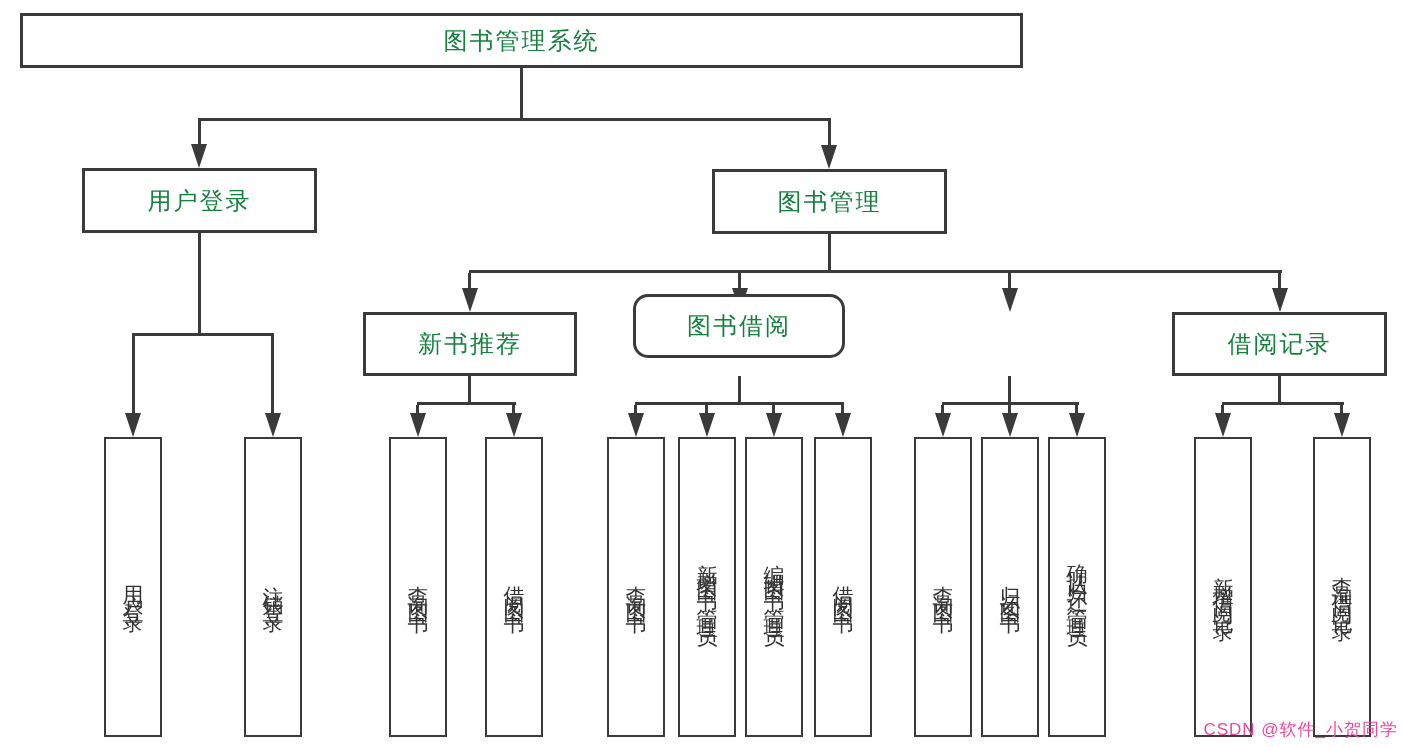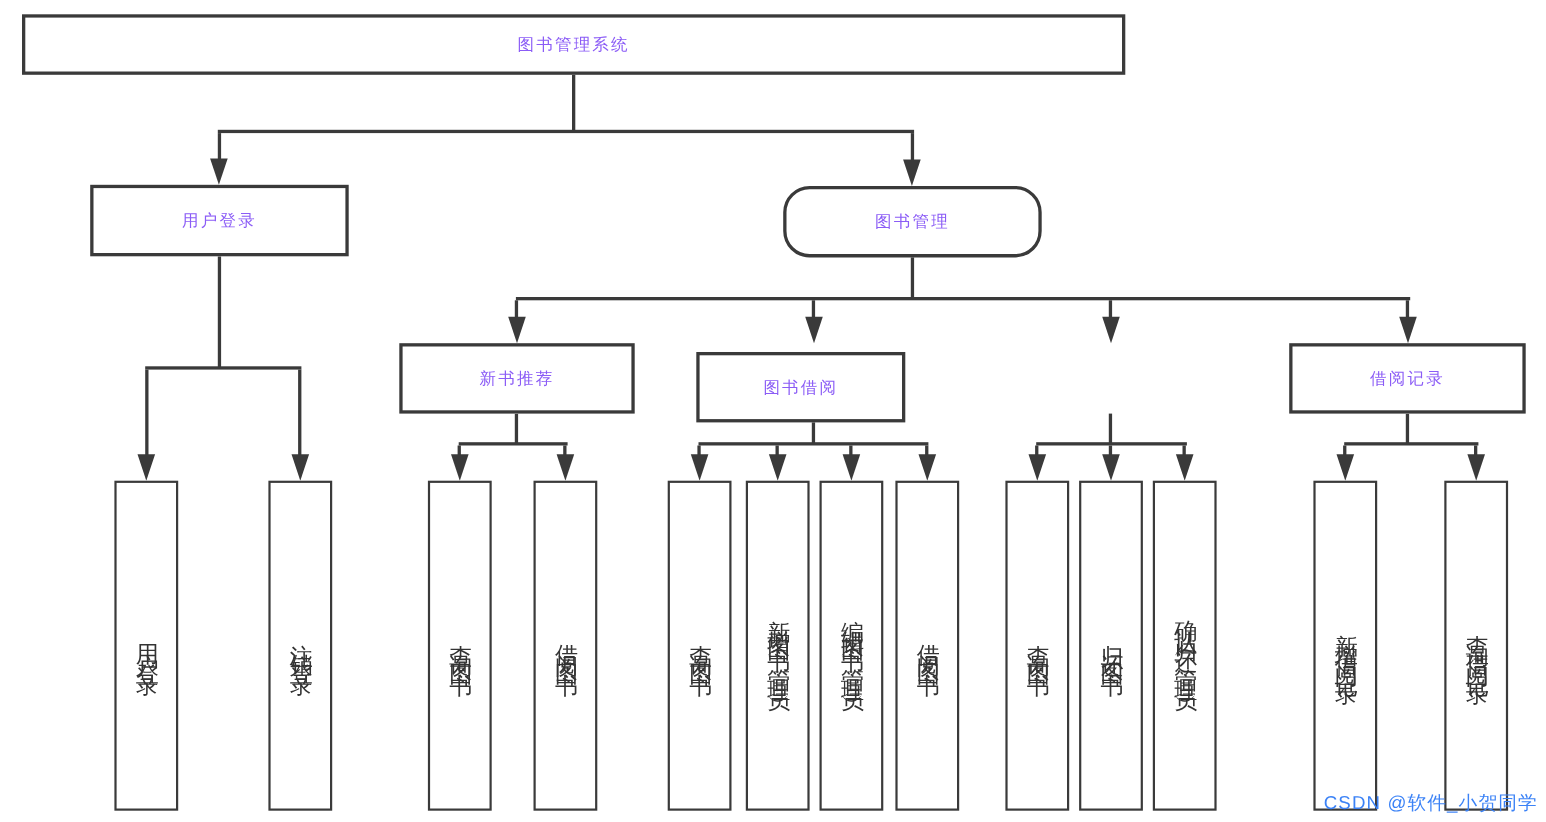--- a/index.html
+++ b/index.html
@@ -7,36 +7,36 @@
     position:relative; width:1405px; height:747px;
     background:#ffffff; overflow:hidden;
     font-family:"Liberation Sans", sans-serif;
   }
   .box {
     position:absolute; background:#ffffff;
     border:3px solid #3a3a3a; box-sizing:border-box;
     display:flex; align-items:center; justify-content:center;
     z-index:2;
   }
-  .hlabel { font-size:15px; letter-spacing:2px; color:#8b5cf6; white-space:nowrap; }
+  .hlabel { font-size:24px; letter-spacing:2px; color:#15803d; white-space:nowrap; }
   .leaf { border-width:2.5px; }
   .vlabel {
     writing-mode:vertical-rl; text-orientation:mixed;
     font-size:21px; letter-spacing:9px; color:#333333;
   }
   .vline { position:absolute; width:3px; background:#3a3a3a; z-index:1; }
   .hline { position:absolute; height:3px; background:#3a3a3a; z-index:1; }
   .arrow {
     position:absolute; width:0; height:0; z-index:1;
     border-left:8px solid transparent; border-right:8px solid transparent;
     border-top:24px solid #3a3a3a;
   }
   .watermark {
     position:absolute; right:7px; bottom:6px; z-index:5;
-    font-size:17px; color:#3b82f6; letter-spacing:1px; white-space:nowrap;
+    font-size:17px; color:#ec4899; letter-spacing:1px; white-space:nowrap;
   }
 </style>
 </head>
 <body>
 
 <div id="stage">
 
   <div class="box" style="left:20px; top:13px; width:1003px; height:55px;">
     <span class="hlabel">图书管理系统</span>
   </div>
@@ -44,21 +44,21 @@
   <div class="vline" style="left:520px; top:66px; height:54px;"></div>
   <div class="hline" style="left:198px; top:118px; width:633px;"></div>
   <div class="vline" style="left:198px; top:121px; height:26px;"></div>
   <div class="arrow" style="left:191px; top:144px;"></div>
   <div class="vline" style="left:828px; top:121px; height:26px;"></div>
   <div class="arrow" style="left:821px; top:145px;"></div>
 
   <div class="box" style="left:82px; top:168px; width:235px; height:65px;">
     <span class="hlabel">用户登录</span>
   </div>
-  <div class="box" style="left:712px; top:169px; width:235px; height:65px;border-radius:24px;">
+  <div class="box" style="left:712px; top:169px; width:235px; height:65px;">
     <span class="hlabel">图书管理</span>
   </div>
 
   <div class="vline" style="left:198px; top:233px; height:102px;"></div>
   <div class="hline" style="left:132px; top:333px; width:142px;"></div>
   <div class="vline" style="left:132px; top:336px; height:79px;"></div>
   <div class="arrow" style="left:125px; top:413px;"></div>
   <div class="vline" style="left:271px; top:336px; height:79px;"></div>
   <div class="arrow" style="left:265px; top:413px;"></div>
 
@@ -69,21 +69,21 @@
   <div class="vline" style="left:738px; top:273px; height:17px;"></div>
   <div class="arrow" style="left:732px; top:288px;"></div>
   <div class="vline" style="left:1008px; top:273px; height:17px;"></div>
   <div class="arrow" style="left:1002px; top:288px;"></div>
   <div class="vline" style="left:1278px; top:273px; height:17px;"></div>
   <div class="arrow" style="left:1272px; top:288px;"></div>
 
   <div class="box" style="left:363px; top:312px; width:214px; height:64px;justify-content:center;">
     <span class="hlabel">新书推荐</span>
   </div>
-  <div class="box" style="left:633px; top:320px; width:190px; height:64px;">
+  <div class="box" style="left:633px; top:294px; width:212px; height:64px;border-radius:15px;">
     <span class="hlabel">图书借阅</span>
   </div>
   <div class="box" style="left:1172px; top:312px; width:215px; height:64px;font-family:Liberation Serif, serif;">
     <span class="hlabel">借阅记录</span>
   </div>
 
   <div class="vline" style="left:468px; top:376px; height:28px;"></div>
   <div class="hline" style="left:417px; top:402px; width:99px;"></div>
   <div class="vline" style="left:416px; top:405px; height:11px;"></div>
   <div class="arrow" style="left:410px; top:413px;"></div>

